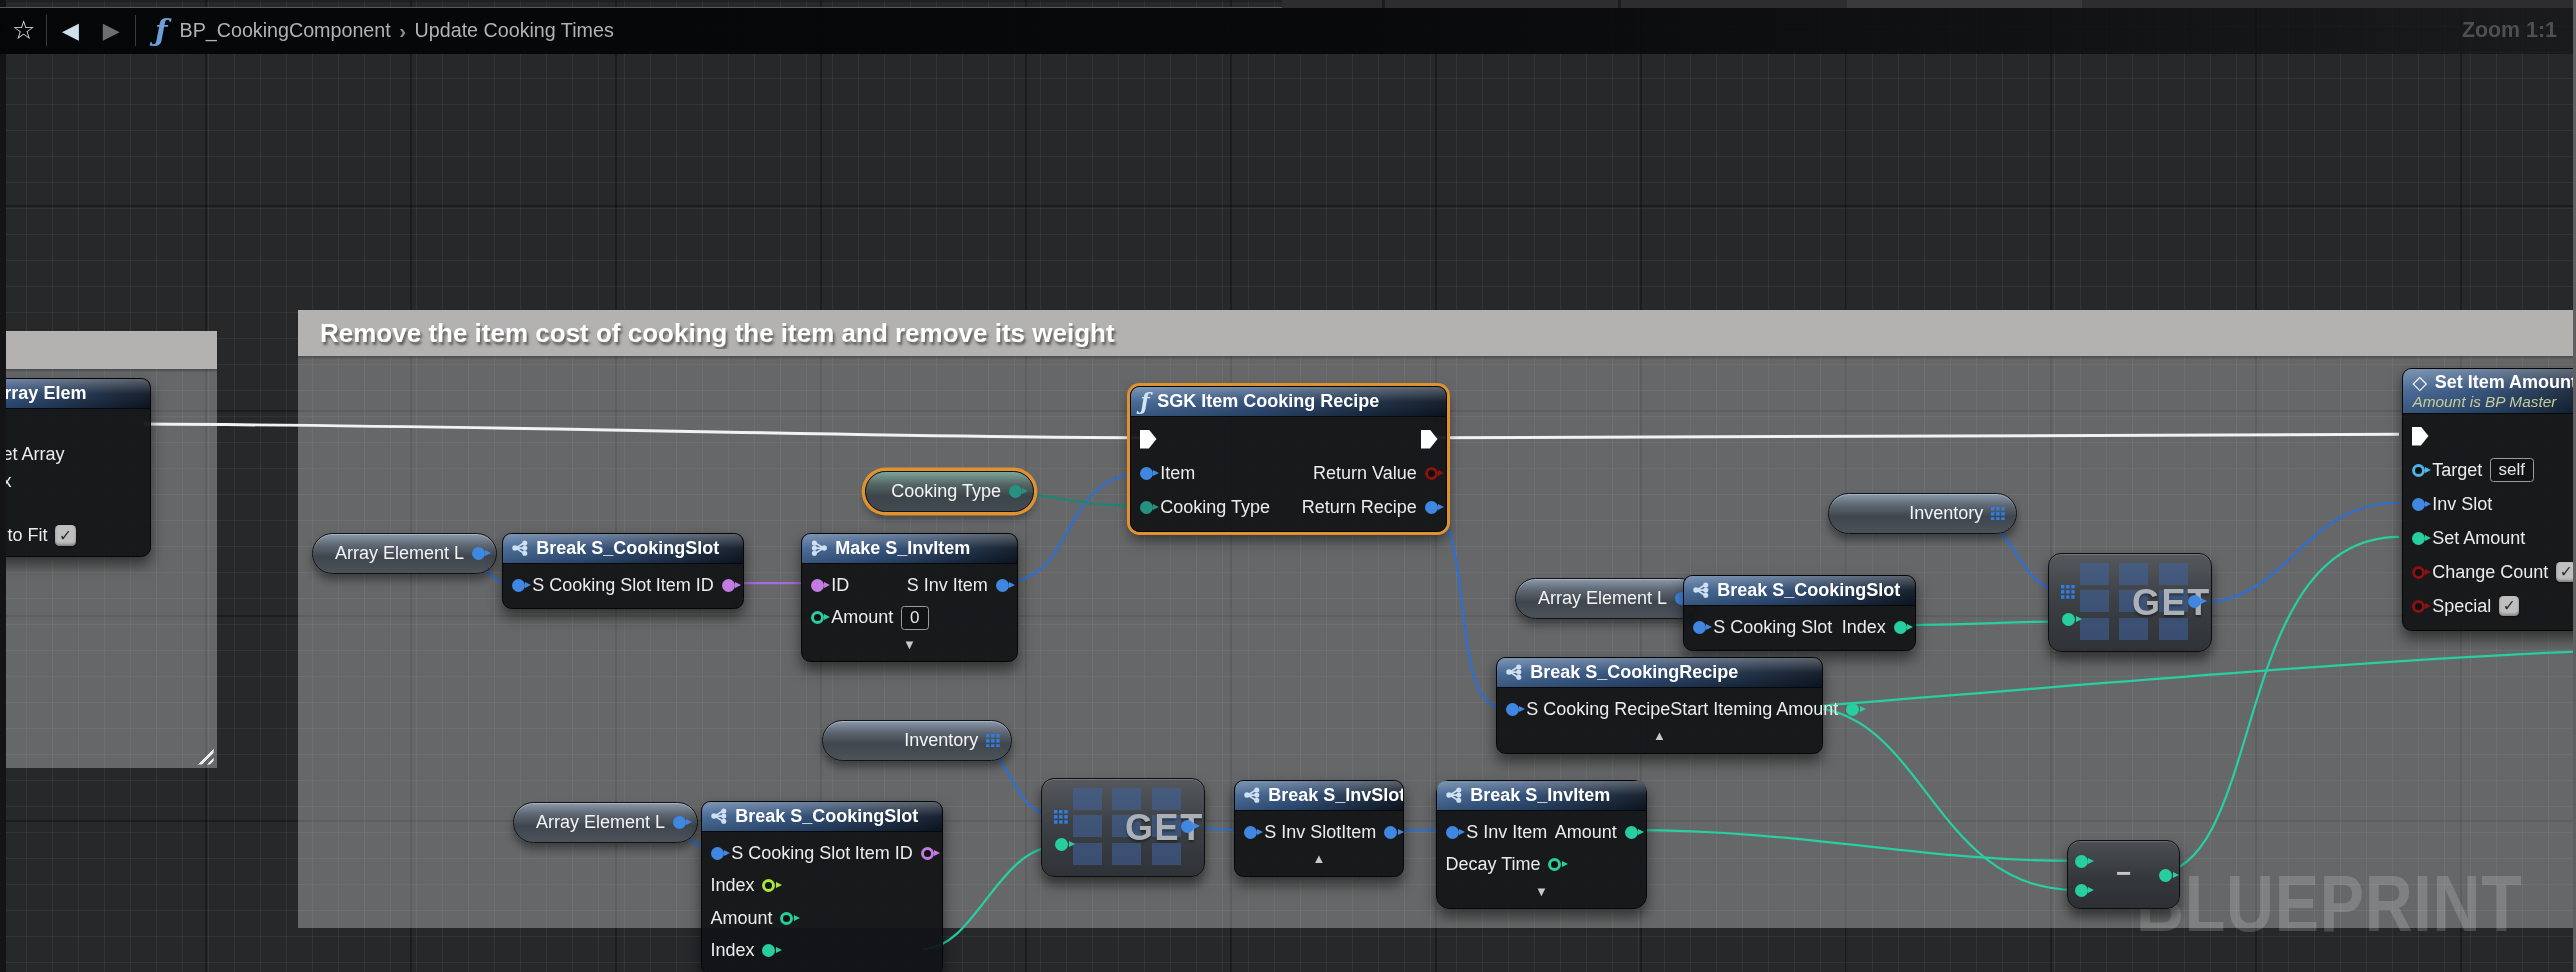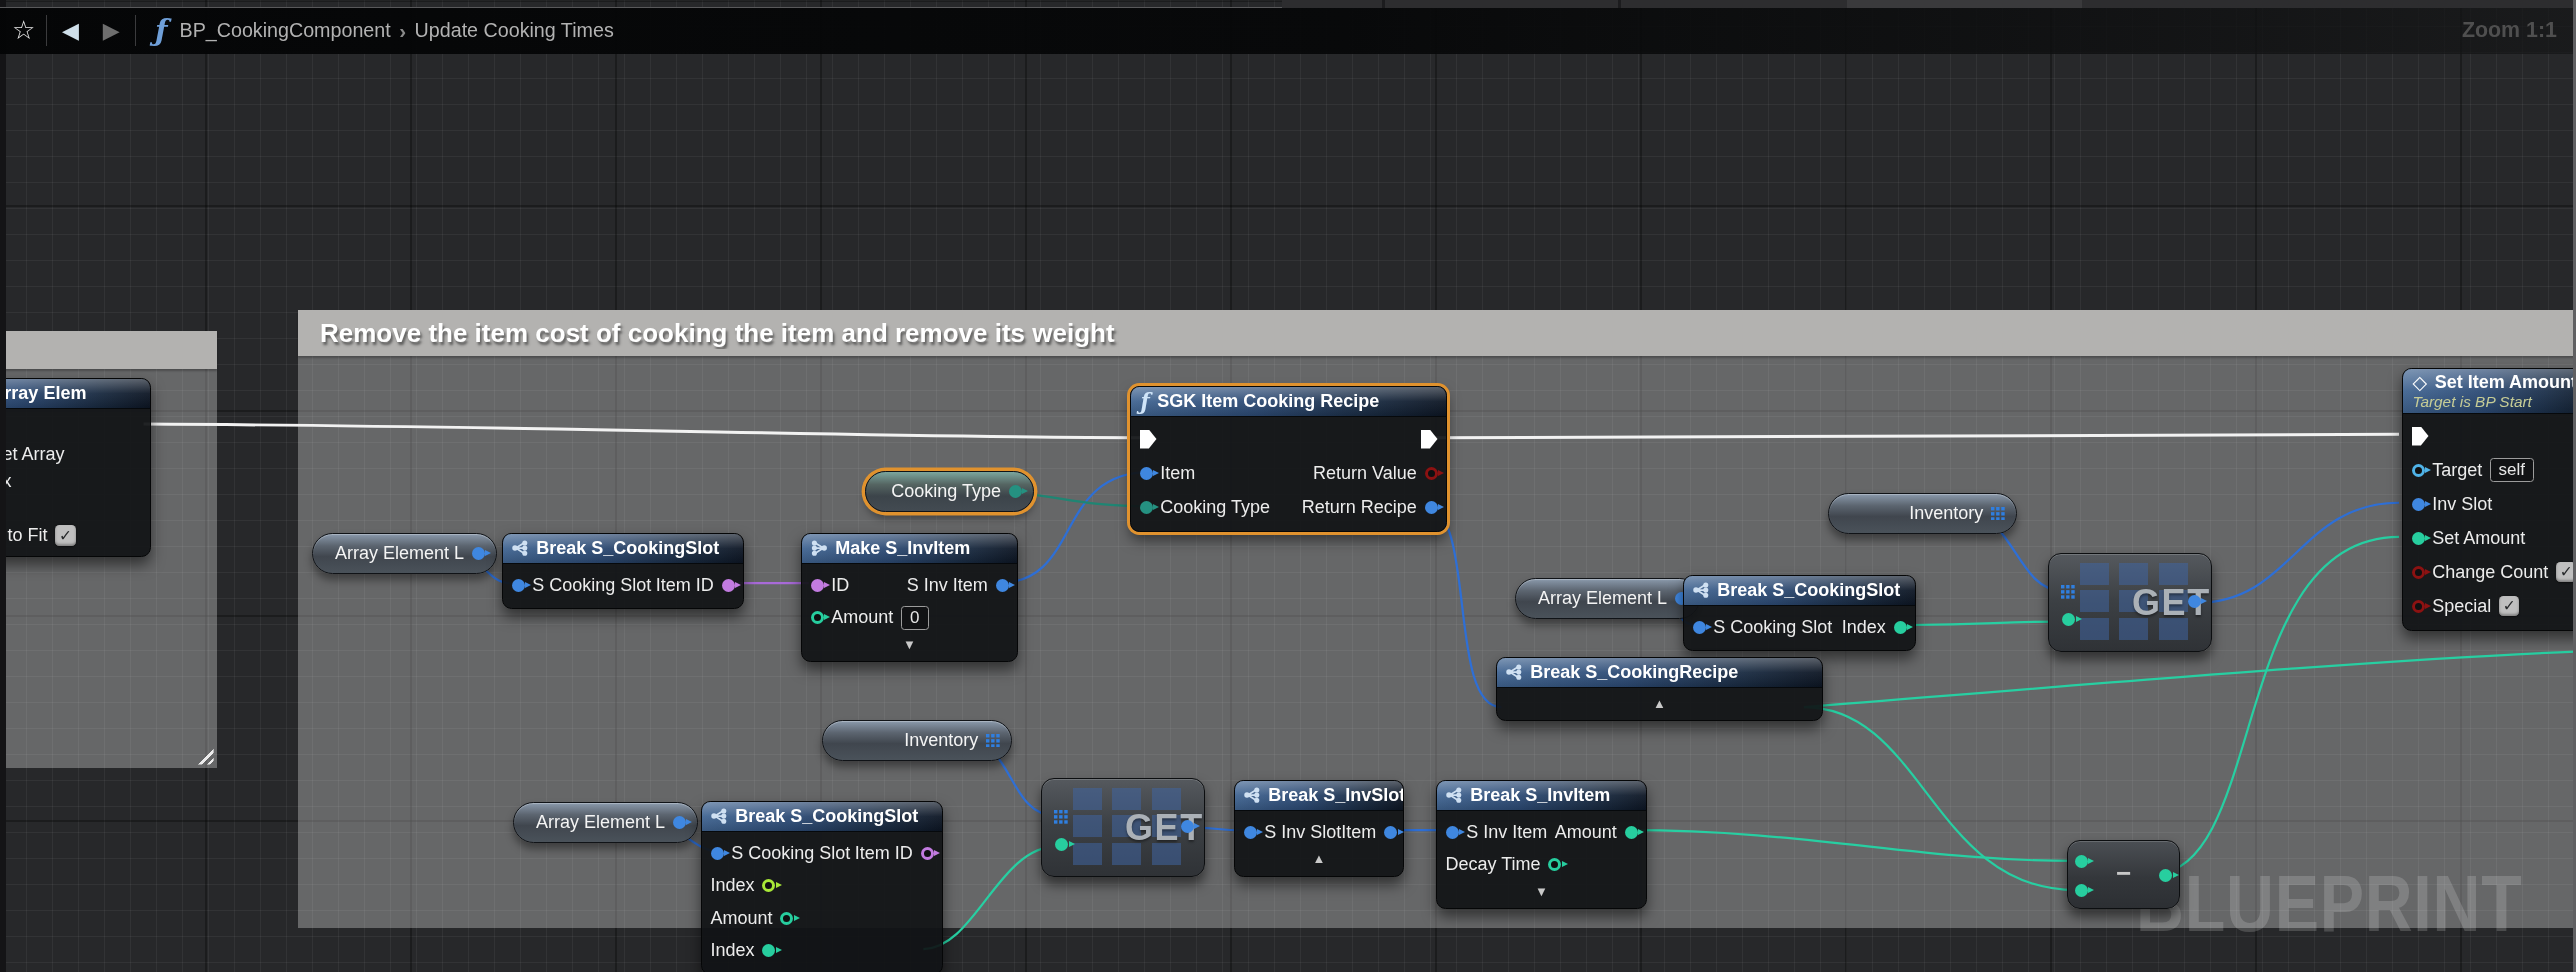--- a/index.html
+++ b/index.html
@@ -404,21 +404,21 @@
           </span>
         <span class="ps">
             <span class="plabel">Item</span>
             <span class="pin solid c-blue"></span>
           </span>
       </div>
       <div class="expander">▲</div>
     </div>
   </div>
 
-  <div class="node" style="left:1436px;top:780px;width:209px;">
+  <div class="node" style="left:1436px;top:780px;width:209px;border-radius:13px;">
     <div class="nhead">
       <span class="nicon">
           <svg width="16.2" height="16.2" viewBox="0 0 19 19">
             <g stroke="#cfe0f2" stroke-width="2" fill="#cfe0f2">
               <circle cx="3.5" cy="9.5" r="2.2"></circle>
               <circle cx="15" cy="3.5" r="2"></circle>
               <circle cx="15" cy="9.5" r="2"></circle>
               <circle cx="15" cy="15.5" r="2"></circle>
               <path d="M4.5 9.5 L14 3.5 M4.5 9.5 H14 M4.5 9.5 L14 15.5" fill="none"></path>
             </g>
@@ -509,20 +509,30 @@
               <circle cx="15" cy="3.5" r="2"></circle>
               <circle cx="15" cy="9.5" r="2"></circle>
               <circle cx="15" cy="15.5" r="2"></circle>
               <path d="M4.5 9.5 L14 3.5 M4.5 9.5 H14 M4.5 9.5 L14 15.5" fill="none"></path>
             </g>
           </svg>
         </span>
       <span>Break S_CookingRecipe</span>
     </div>
     <div class="nbody">
+      <div class="prow">
+        <span class="ps">
+            <span class="pin solid c-blue"></span>
+            <span class="plabel">S Cooking Recipe</span>
+          </span>
+        <span class="ps">
+            <span class="plabel">Start Iteming Amount</span>
+            <span class="pin solid c-int"></span>
+          </span>
+      </div>
       <div class="expander">▲</div>
     </div>
   </div>
 
   <div class="getnode" style="left:2048px;top:553px;">
     <div class="getsq"></div>
     <div class="gettxt">GET</div>
     <span class="gpin nicon" style="left:12px;top:31px;">
         <svg width="13.7" height="13.7" viewBox="0 0 16 16">
           <g fill="#2f7fe0">
@@ -548,21 +558,21 @@
     <span class="gpin pin solid c-int" style="left:6.8px;top:43px;"></span>
     <span class="gpin pin solid c-int" style="right:6.8px;top:28px;"></span>
   </div>
 
   <div class="node" style="left:2402px;top:368px;width:205px;">
     <div class="nhead tall">
       <div class="hrow">
           <span class="nicon diamondglyph">◇</span>
           <span>Set Item Amount</span>
         </div>
-      <div class="nsub">Target is BP Start</div>
+      <div class="nsub">Amount is BP Master</div>
     </div>
     <div class="nbody">
       <div class="prow h40">
           <span class="pexec"></span>
         </div>
       <div class="prow h40">
           <span class="ps">
             <span class="pin hollow c-obj"></span>
             <span class="plabel">Target</span>
             <span class="vbox">self</span>

